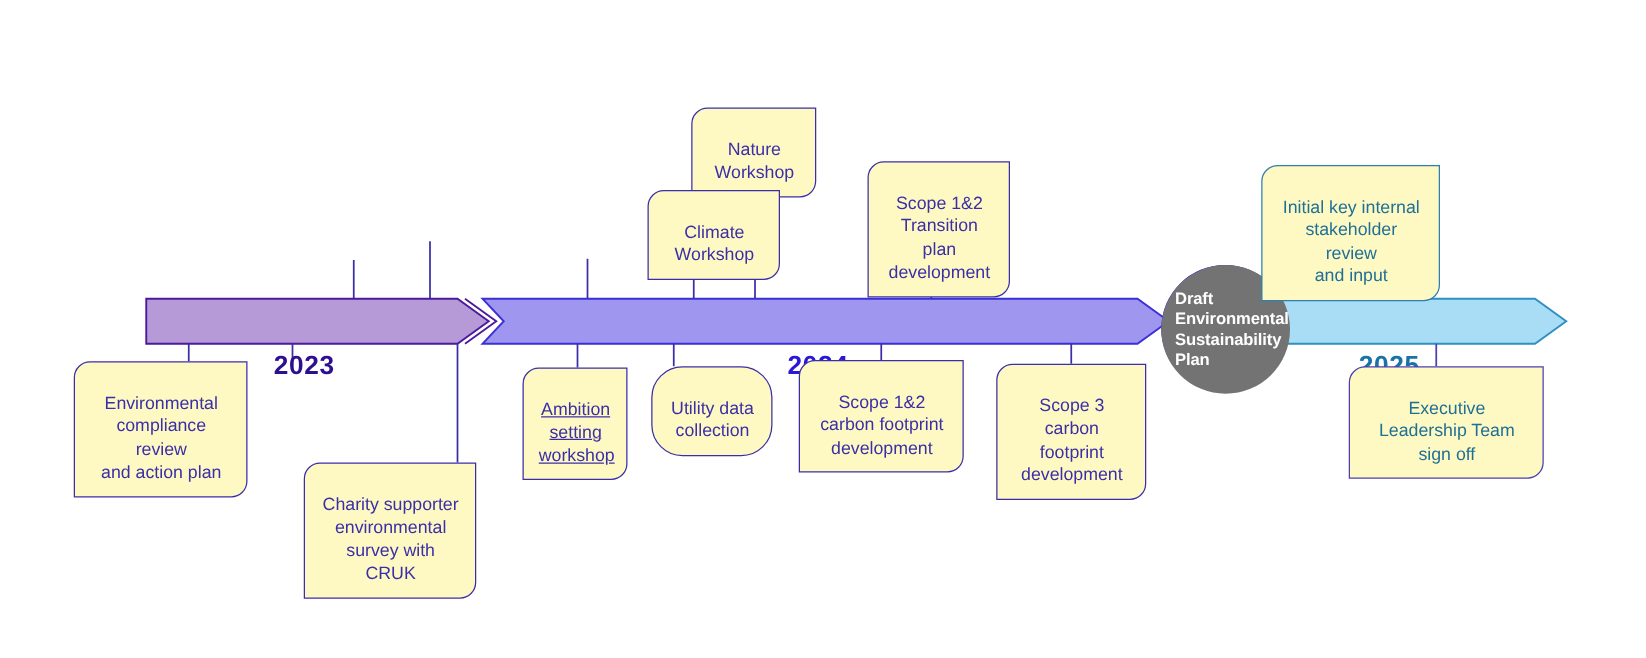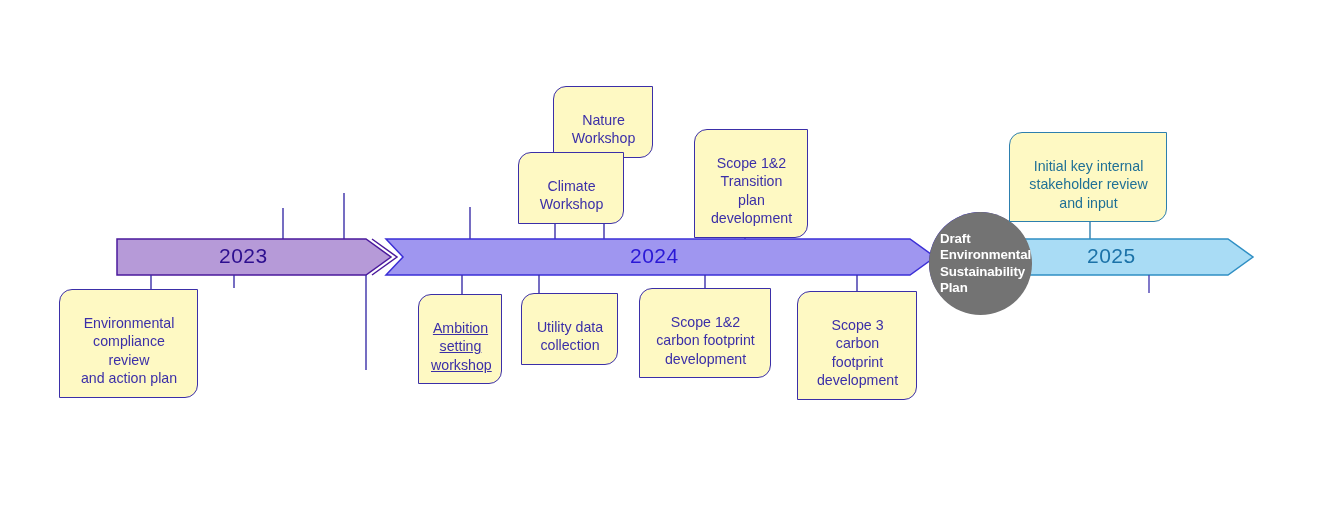--- a/index.html
+++ b/index.html
@@ -24,25 +24,26 @@
   #art {
     position: absolute;
     left: 0; top: 0;
     width: 1317px;
     height: 526px;
   }
 
   
   .year-label {
     position: absolute;
-    font-weight: normal;
+    font-weight: bold;
     font-size: 21px;
     letter-spacing: 0.5px;
     white-space: nowrap;
     pointer-events: none;
+    margin-top: 37px;
   }
   .year-2023 { color: #2d0f8f; }
   .year-2024 { color: #2a18d6; }
   .year-2025 { color: #1b72a8; }
 
   
   .box {
     position: absolute;
     box-sizing: border-box;
     border: 1.4px solid #3b2fa8;
@@ -153,39 +154,45 @@
   <div class="box" style="left:553px; top:86px; width:100px;">Nature
 Workshop</div>
 
   <div class="box" style="left:518px; top:152px; width:106px;">Climate
 Workshop</div>
 
   <div class="box" style="left:694px; top:129px; width:114px;">Scope 1&amp;2
 Transition plan
 development</div>
 
-  <div class="box teal" style="left:1009px; top:132px; width:158px;">Initial key internal
+  <div class="box teal" style="left:1009px; top:132px; width:143px;">Initial key internal
 stakeholder review
 and input</div>
 
   <div class="box" style="left:59px; top:289px; width:139px;">Environmental
 compliance  review
 and action plan</div>
 
 
+  <div class="box" style="left:243px; top:370px; width:138px;">Charity supporter
+environmental
+survey with CRUK</div>
 
   <div class="box" style="left:418px; top:294px; width:84px;text-decoration:underline;">Ambition
 setting
 workshop</div>
 
-  <div class="box" style="left:521px; top:293px; width:97px;">Utility data
+  <div class="box" style="left:521px; top:293px; width:97px;border-radius:25px;">Utility data
 collection</div>
 
   <div class="box" style="left:639px; top:288px; width:132px;">Scope 1&amp;2
 carbon footprint
 development</div>
 
   <div class="box" style="left:797px; top:291px; width:120px;">Scope 3 carbon
 footprint
 development</div>
 
+  <div class="box purple-border-teal-text" style="left:1079px; top:293px; width:156px;">Executive
+Leadership Team
+sign off</div>
 
 </div>
 
 </body></html>

